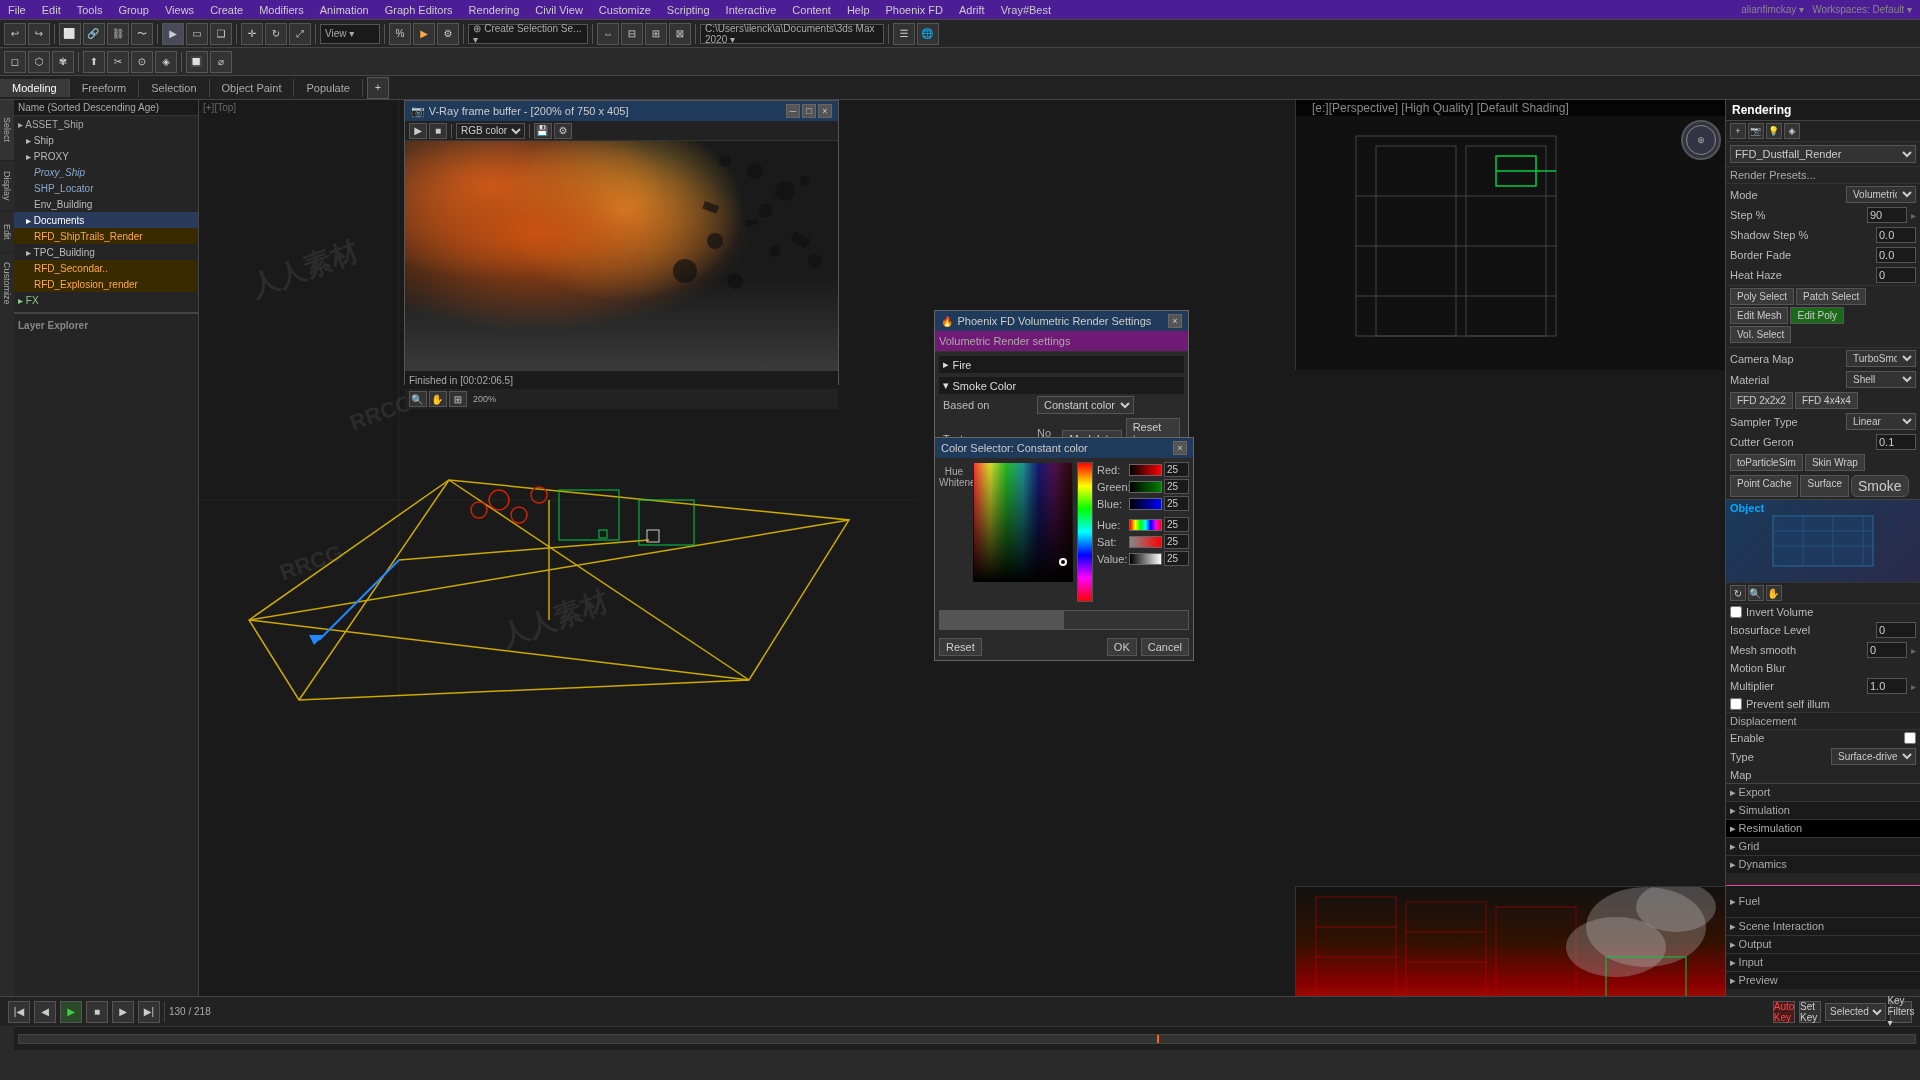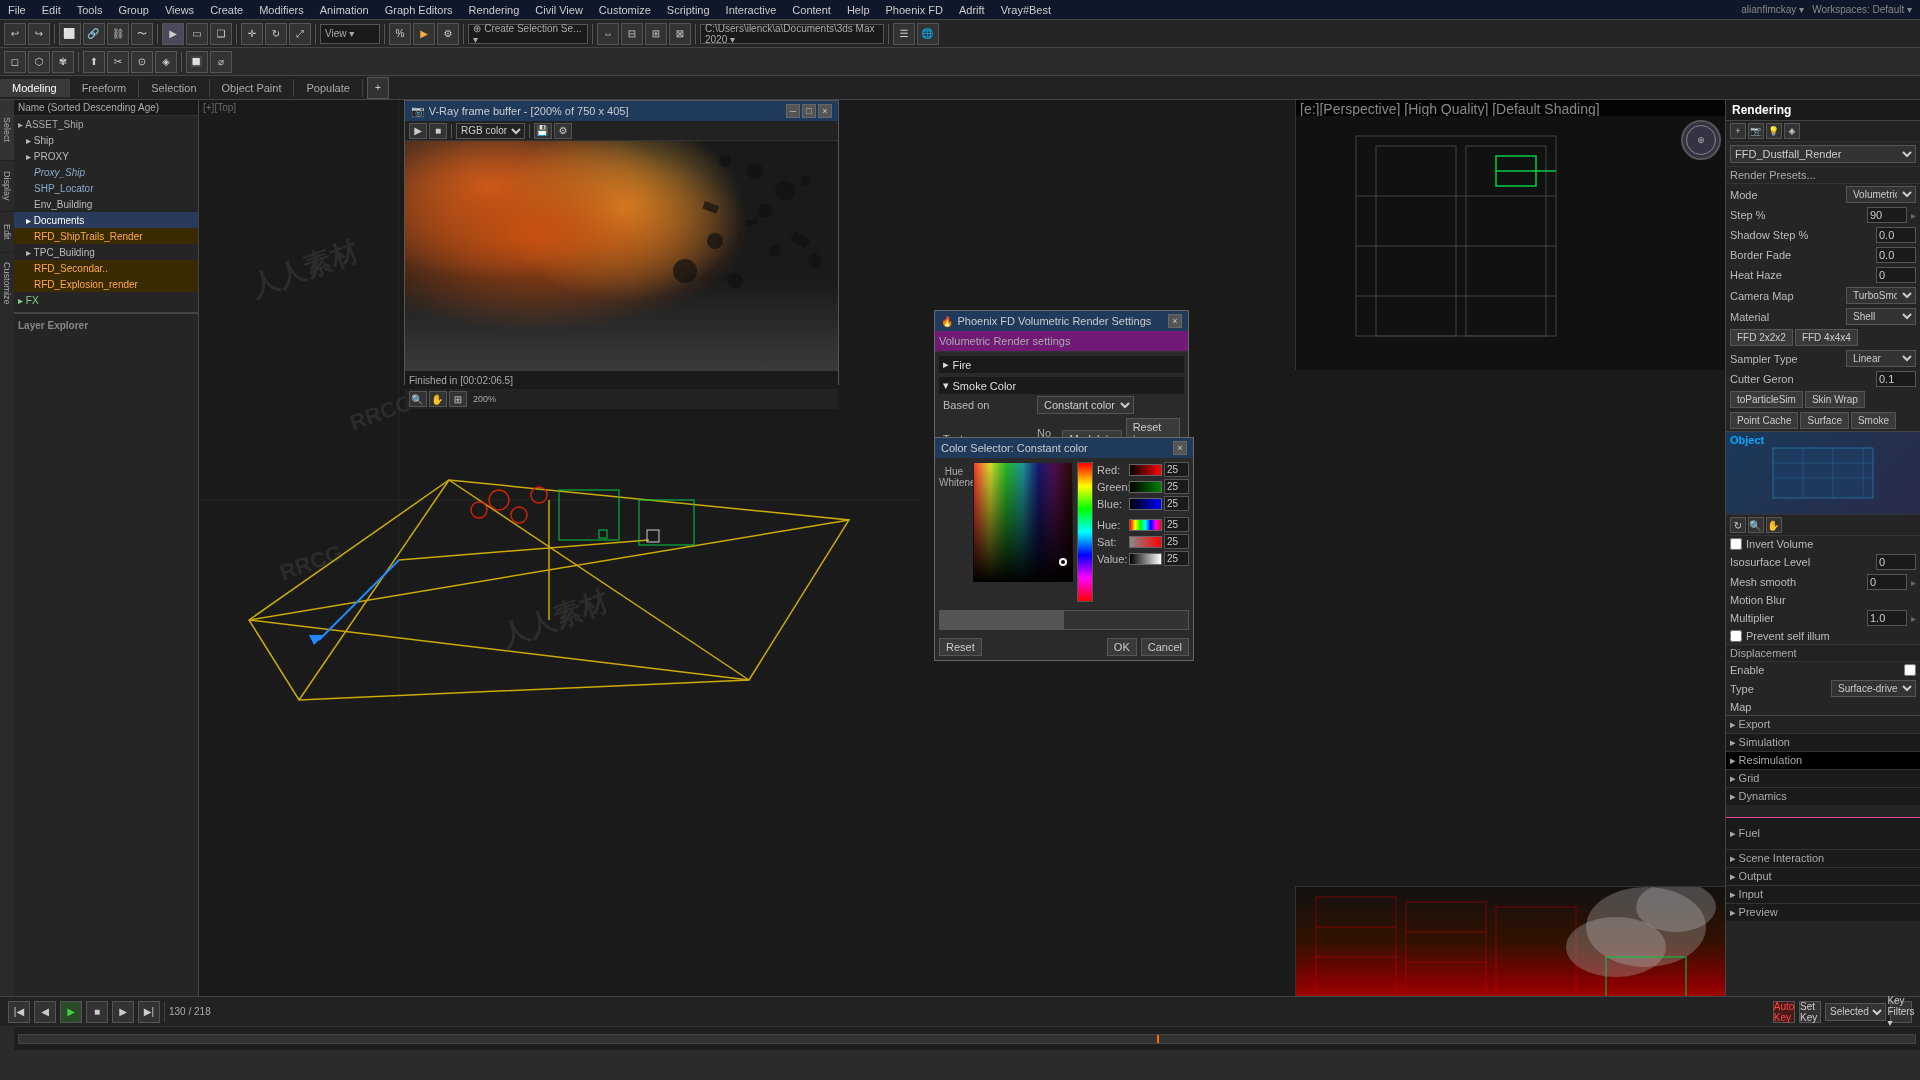--- a/index.html
+++ b/index.html
@@ -11,21 +11,21 @@
       font-size: 11px;
       color: #ccc;
       overflow: hidden;
       position: relative;
     }
 
     
     .top-menu-bar {
       width: 100%;
       height: 20px;
-      background: #0f172a;
+      background: #4c1d95;
       display: flex;
       align-items: center;
       border-bottom: 1px solid #444;
     }
     .menu-item {
       padding: 2px 8px;
       color: #ccc;
       font-size: 11px;
       cursor: pointer;
     }
@@ -744,21 +744,21 @@
 
       <div style="display:flex; padding:4px; gap:4px; justify-content:space-between; background:#2a2a2a;">
         <div class="btn-small">Reset</div>
         <div style="flex:1;"></div>
         <div class="btn-small">OK</div>
         <div class="btn-small">Cancel</div>
       </div>
     </div>
 
     <div style="position:absolute; top:0; right:0; width:430px; height:270px; background:#111; border-left:1px solid #333;">
-      <div style="height:16px; background:rgba(0,0,0,0.7); padding:1px 4px; font-size:14px; color:#888;">
+      <div style="height:16px; background:rgba(0,0,0,0.7); padding:1px 16px; font-size:12px; color:#888;">
         [e:][Perspective] [High Quality] [Default Shading]
       </div>
       <div style="width:100%; height:254px; background:#111; position:relative; overflow:hidden;">
 
         <div style="position:absolute; top:4px; right:4px; width:40px; height:40px; border-radius:50%; background:rgba(60,60,80,0.8); border:2px solid #555; display:flex; align-items:center; justify-content:center;">
           <div style="width:30px; height:30px; border-radius:50%; border:1px solid #888; display:flex; align-items:center; justify-content:center; color:#aaa; font-size:9px;">⊕</div>
         </div>
 
         <svg style="position:absolute; top:0; left:0; width:100%; height:100%;">
           <g stroke="#444" stroke-width="1" fill="none">
@@ -844,20 +844,33 @@
     <div class="rpanel-row">
       <span class="rpanel-label">Border Fade</span>
       <input type="text" class="rpanel-input" value="0.0" style="">
     </div>
 
     <div class="rpanel-row">
       <span class="rpanel-label">Heat Haze</span>
       <input type="text" class="rpanel-input" value="0" style="">
     </div>
 
+    <div style="padding:2px 4px; border-bottom:1px solid #333; border-top:1px solid #333;">
+      <div style="display:flex; gap:2px; flex-wrap:wrap; margin-bottom:2px;">
+        <div class="btn-small" style="font-size:10px;">Poly Select</div>
+        <div class="btn-small" style="font-size:10px;">Patch Select</div>
+      </div>
+      <div style="display:flex; gap:2px; flex-wrap:wrap; margin-bottom:2px;">
+        <div class="btn-small" style="font-size:10px;">Edit Mesh</div>
+        <div class="btn-small" style="font-size:10px; background:#1a6a1a;">Edit Poly</div>
+      </div>
+      <div style="display:flex; gap:2px; flex-wrap:wrap; margin-bottom:2px;">
+        <div class="btn-small" style="font-size:10px;">Vol. Select</div>
+      </div>
+    </div>
 
     <div class="rpanel-row">
       <span class="rpanel-label">Camera Map</span>
       <select class="rpanel-dropdown">
         <option>TurboSmooth</option>
       </select>
     </div>
 
     <div class="rpanel-row">
       <span class="rpanel-label">Material</span>
@@ -884,21 +897,21 @@
     </div>
 
     <div style="padding:2px 4px; display:flex; gap:2px;">
       <div class="btn-small" style="font-size:10px;">toParticleSim</div>
       <div class="btn-small" style="font-size:10px;">Skin Wrap</div>
     </div>
 
     <div style="padding:2px 4px; display:flex; gap:2px;">
       <div class="btn-small" style="font-size:10px;">Point Cache</div>
       <div class="btn-small" style="font-size:10px;">Surface</div>
-      <div class="btn-small" style="font-size:10px;">Smoke</div>
+      <div class="btn-small" style="font-size:14px;border-radius:6px;">Smoke</div>
     </div>
 
     <div style="border-top:1px solid #444;">
       <div class="object-preview">
         <div style="position:absolute; top:2px; left:4px; color:#00aaff; font-size:11px; font-weight:bold;">Object</div>
 
         <svg width="160" height="60">
           <rect x="30" y="5" width="100" height="50" fill="rgba(30,60,100,0.7)" stroke="#2a6a9a" stroke-width="1"></rect>
           <line x1="30" y1="20" x2="130" y2="20" stroke="#2a6a9a" stroke-width="0.5"></line>
           <line x1="30" y1="35" x2="130" y2="35" stroke="#2a6a9a" stroke-width="0.5"></line>

